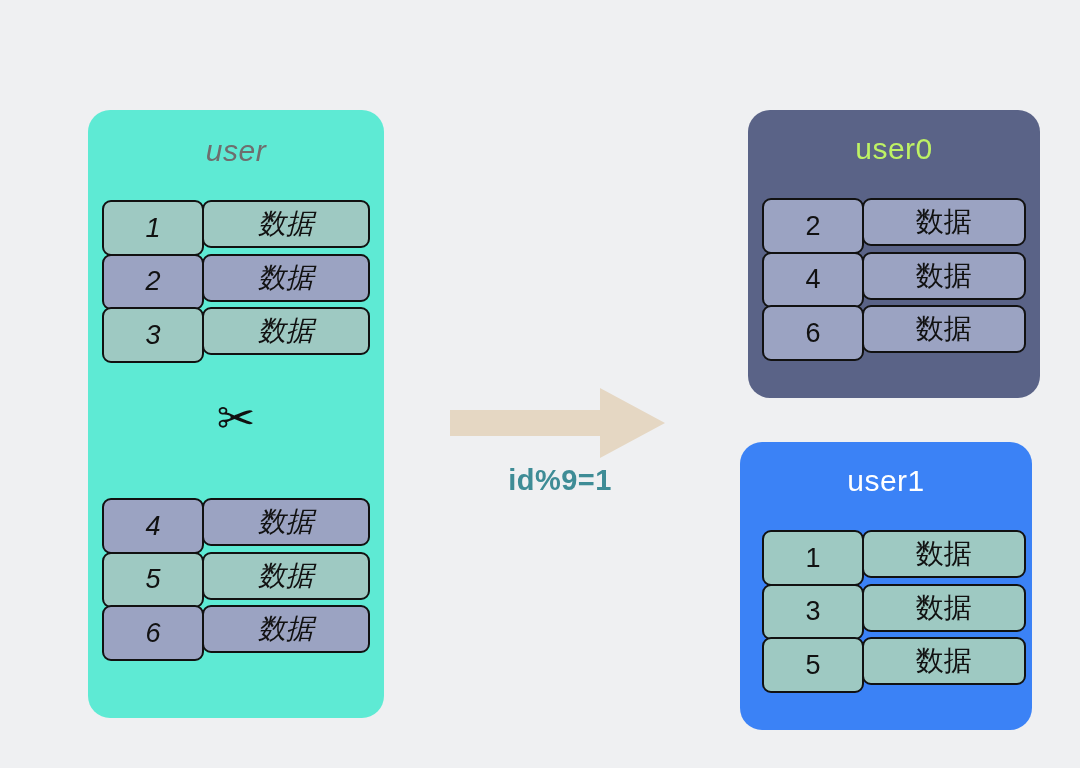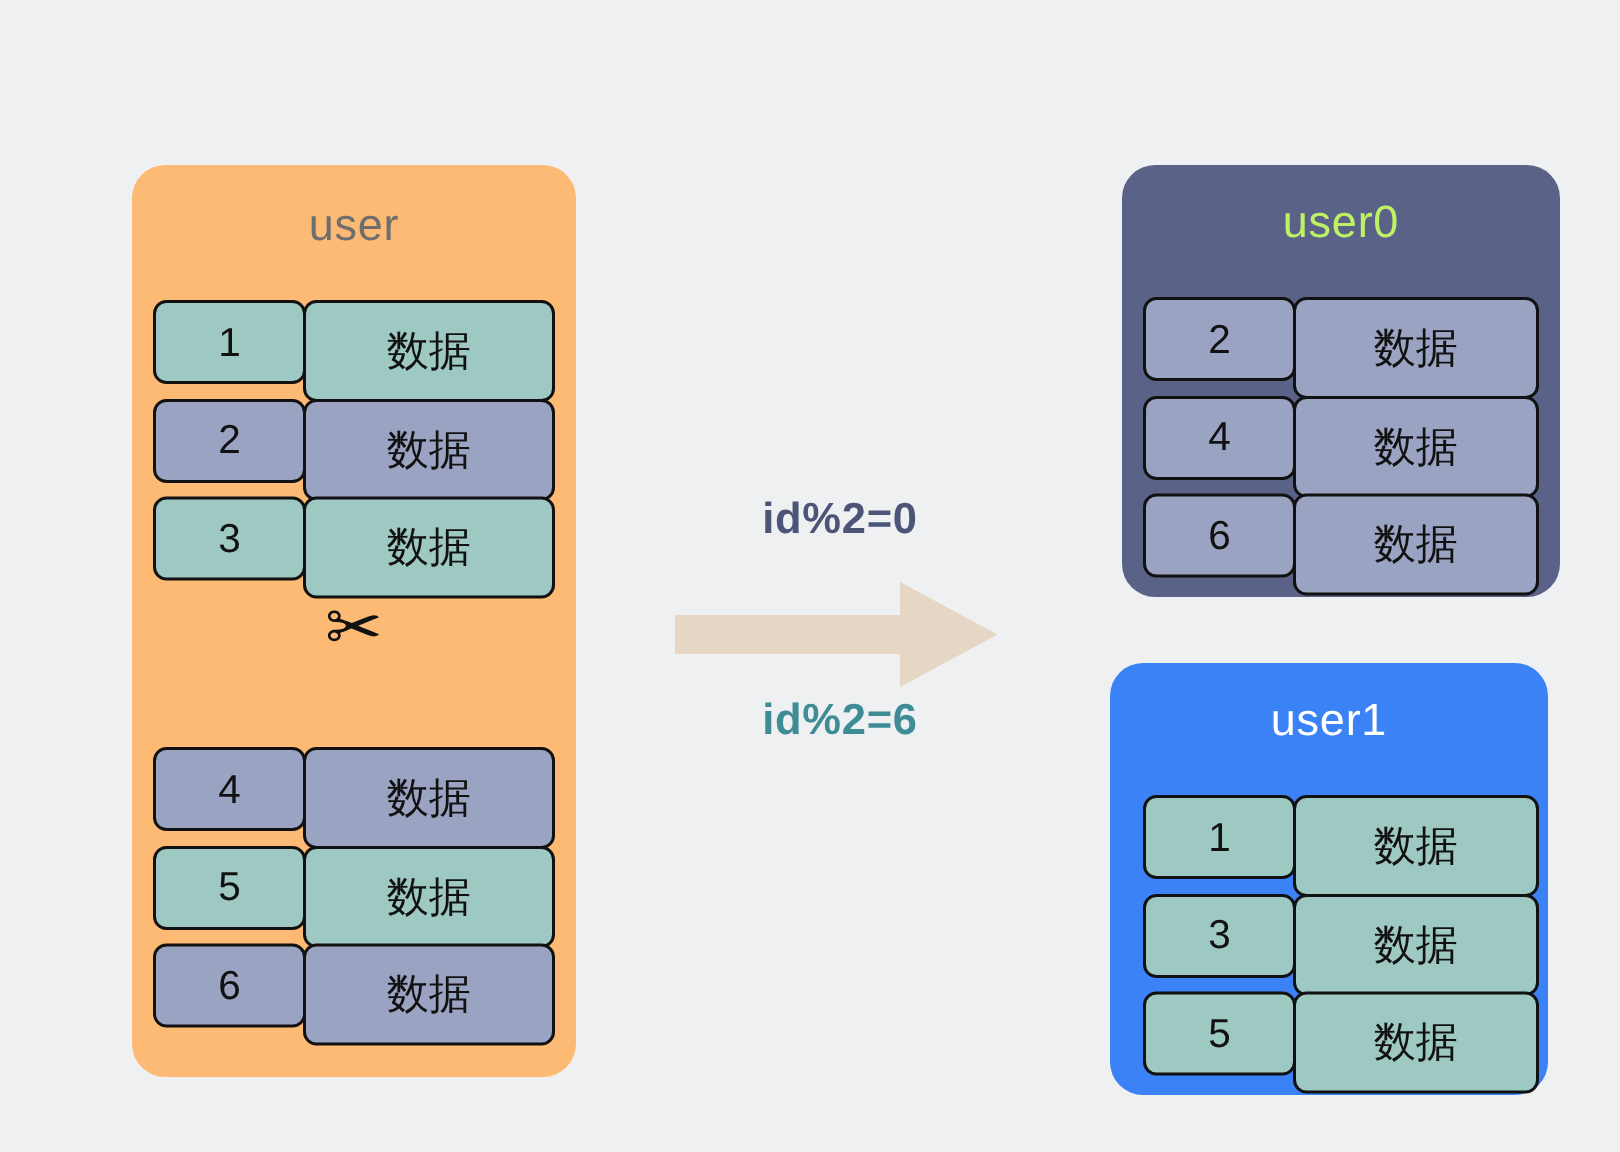--- a/index.html
+++ b/index.html
@@ -63,41 +63,42 @@
     font-size: 27px;
     color: #111111;
     background: #9ec9c2;
   }
   .cell.id {
     flex: 0 0 102px;
     height: 56px;
   }
   .cell.data {
     flex: 1 1 auto;
-    height: 68px;
+    height: 48px;
     font-size: 28px;
   }
   .row + .row {
     margin-top: -2.5px;
   }
   .row .cell.data {
     margin-left: -2.5px;
   }
 
   
   .cell.teal   { background: #9ec9c2; }
   .cell.purple { background: #9ba3c2; }
 
   
   #source-panel {
     left: 88px;
     top: 110px;
     width: 296px;
     height: 608px;
-    background: #fdba74;
+    background: #5eead4;
+    font-style: italic;
   }
   #source-panel .panel-title {
     color: #6e6e6e;
     margin-top: 24px;
   }
   #source-rows-top {
     position: absolute;
     left: 14px;
     top: 90px;
     width: 268px;
@@ -216,25 +217,24 @@
           <div class="cell data teal">数据</div>
         </div>
         <div class="row">
           <div class="cell id purple">6</div>
           <div class="cell data purple">数据</div>
         </div>
       </div>
   </div>
 
   <div id="flow">
-    <div class="flow-label" id="flow-label-even">id%2=0</div>
     <svg id="arrow-svg" width="220" height="70" viewBox="0 0 220 70">
       <polygon points="0,22 150,22 150,0 215,35 150,70 150,48 0,48" fill="#e5d7c3"></polygon>
     </svg>
-    <div class="flow-label" id="flow-label-odd">id%2=6</div>
+    <div class="flow-label" id="flow-label-odd">id%9=1</div>
   </div>
 
   <div class="panel" id="target-panel-0">
     <div class="panel-title">user0</div>
     <div class="rows-wrap rows" id="target-rows-0">
         <div class="row">
           <div class="cell id purple">2</div>
           <div class="cell data purple">数据</div>
         </div>
         <div class="row">

